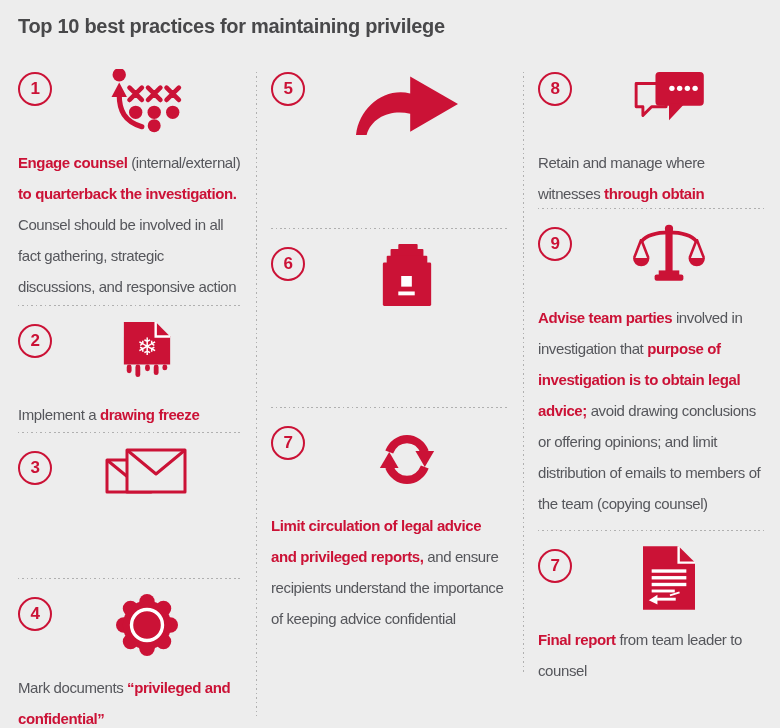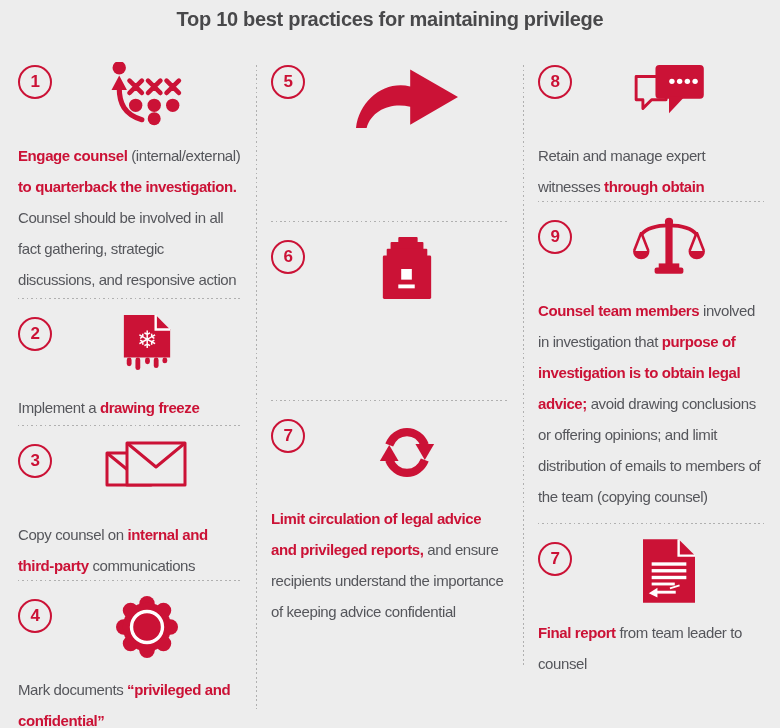--- a/index.html
+++ b/index.html
@@ -10,23 +10,23 @@
     --divider:#b0b0b0;
   }
   html,body{margin:0;padding:0;}
   body{
     width:780px;height:728px;overflow:hidden;position:relative;
     background:var(--background);
     font-family:"Liberation Sans",sans-serif;
     color:var(--body);
   }
   h1.title{
-    margin:0;padding:7px 18px 0;
+    margin:0;padding:14px 18px 0;
     font-size:20px;line-height:24px;letter-spacing:-0.3px;
-    color:var(--title);font-weight:bold;text-align:center;
+    color:var(--title);font-weight:bold;
   }
   .cols{display:flex;align-items:flex-start;padding:0 14px 0 18px;margin-top:29px;}
   .col{flex:0 0 auto;}
   .col-1{width:224px;}
   .col-2{width:238px;}
   .col-3{width:228px;}
   .vdiv{
     flex:0 0 1px;width:1px;margin:5px 14px 0;align-self:flex-start;
     background-image:repeating-linear-gradient(to bottom,var(--divider) 0 1.5px,transparent 1.5px 4.5px);
   }
@@ -100,21 +100,20 @@
             <svg viewBox="0 0 84 56" width="84" height="56" xmlns="http://www.w3.org/2000/svg">
     <g fill="none" stroke="var(--accent)" stroke-width="3" stroke-linejoin="round">
       <rect x="2" y="12" width="44" height="32"></rect>
       <path d="M2,12 L24,30 L46,12"></path>
       <rect x="22" y="2" width="58" height="42" fill="var(--background)"></rect>
       <path d="M22,2 L51,26 L80,2"></path>
     </g>
   </svg>
           </div>
         </div>
-        <p class="txt"><span>Copy counsel on </span><span class="b">internal and third-party </span><span>communications</span></p>
       </div>
       <div class="item">
         <div class="head">
           <div class="num">4</div>
           <div class="iconwrap">
             <svg viewBox="0 0 64 64" width="62" height="62" xmlns="http://www.w3.org/2000/svg" fill="var(--accent)">
     <circle cx="56" cy="32" r="8"></circle>
               <circle cx="49" cy="49" r="8"></circle>
               <circle cx="32" cy="56" r="8"></circle>
     <circle cx="15" cy="49" r="8"></circle>
@@ -182,40 +181,40 @@
     <path d="M4,15 H35 V39 H20 L11,48 V39 H4 Z" fill="none" stroke="var(--accent)" stroke-width="3" stroke-linejoin="round"></path>
     <rect x="24" y="3" width="50" height="35" rx="4" fill="var(--accent)"></rect>
     <polygon points="38,36 54,36 38,53" fill="var(--accent)"></polygon>
     <circle cx="41" cy="20" r="2.8" fill="#fff"></circle>
               <circle cx="49" cy="20" r="2.8" fill="#fff"></circle>
     <circle cx="57" cy="20" r="2.8" fill="#fff"></circle>
               <circle cx="65" cy="20" r="2.8" fill="#fff"></circle>
   </svg>
           </div>
         </div>
-        <p class="txt"><span>Retain and manage expert witnesses </span><span class="b">through obtain</span></p>
+        <p class="txt"><span>Retain and manage where witnesses </span><span class="b">through obtain</span></p>
       </div>
       <div class="item divided" style="min-height: 322px;">
         <div class="head">
           <div class="num">9</div>
           <div class="iconwrap">
             <svg viewBox="0 0 72 60" width="74" height="62" xmlns="http://www.w3.org/2000/svg" fill="var(--accent)">
     <circle cx="36" cy="4.5" r="4"></circle>
     <rect x="32.5" y="5" width="7" height="42"></rect>
     <rect x="26" y="45" width="20" height="5"></rect>
     <rect x="22" y="49" width="28" height="6" rx="2"></rect>
     <path d="M9,17 C19,5 53,5 63,17" fill="none" stroke="var(--accent)" stroke-width="3.5"></path>
     <path d="M9,15 L2,33 M9,15 L16,33" fill="none" stroke="var(--accent)" stroke-width="2.5"></path>
     <path d="M1,33 a8,8 0 0 0 16,0 Z"></path>
     <path d="M63,15 L56,33 M63,15 L70,33" fill="none" stroke="var(--accent)" stroke-width="2.5"></path>
     <path d="M55,33 a8,8 0 0 0 16,0 Z"></path>
   </svg>
           </div>
         </div>
-        <p class="txt"><span class="b">Counsel team members </span><span>involved in investigation that </span><span class="b">purpose of investigation is to obtain legal advice; </span><span>avoid drawing conclusions or offering opinions; and limit distribution of emails to members of the team (copying counsel)</span></p>
+        <p class="txt"><span class="b">Advise team parties </span><span>involved in investigation that </span><span class="b">purpose of investigation is to obtain legal advice; </span><span>avoid drawing conclusions or offering opinions; and limit distribution of emails to members of the team (copying counsel)</span></p>
       </div>
       <div class="item">
         <div class="head">
           <div class="num">7</div>
           <div class="iconwrap">
             <svg viewBox="0 0 54 66" width="52" height="64" xmlns="http://www.w3.org/2000/svg" fill="var(--accent)">
     <path d="M0,0 L37,0 L54,17 L54,66 L0,66 Z"></path>
     <path d="M37,0 L37,17 L54,17" stroke="#fff" stroke-width="2.5" fill="none"></path>
     <rect x="9" y="24" width="36" height="3.5" fill="#fff"></rect>
     <rect x="9" y="31" width="36" height="3.5" fill="#fff"></rect>

